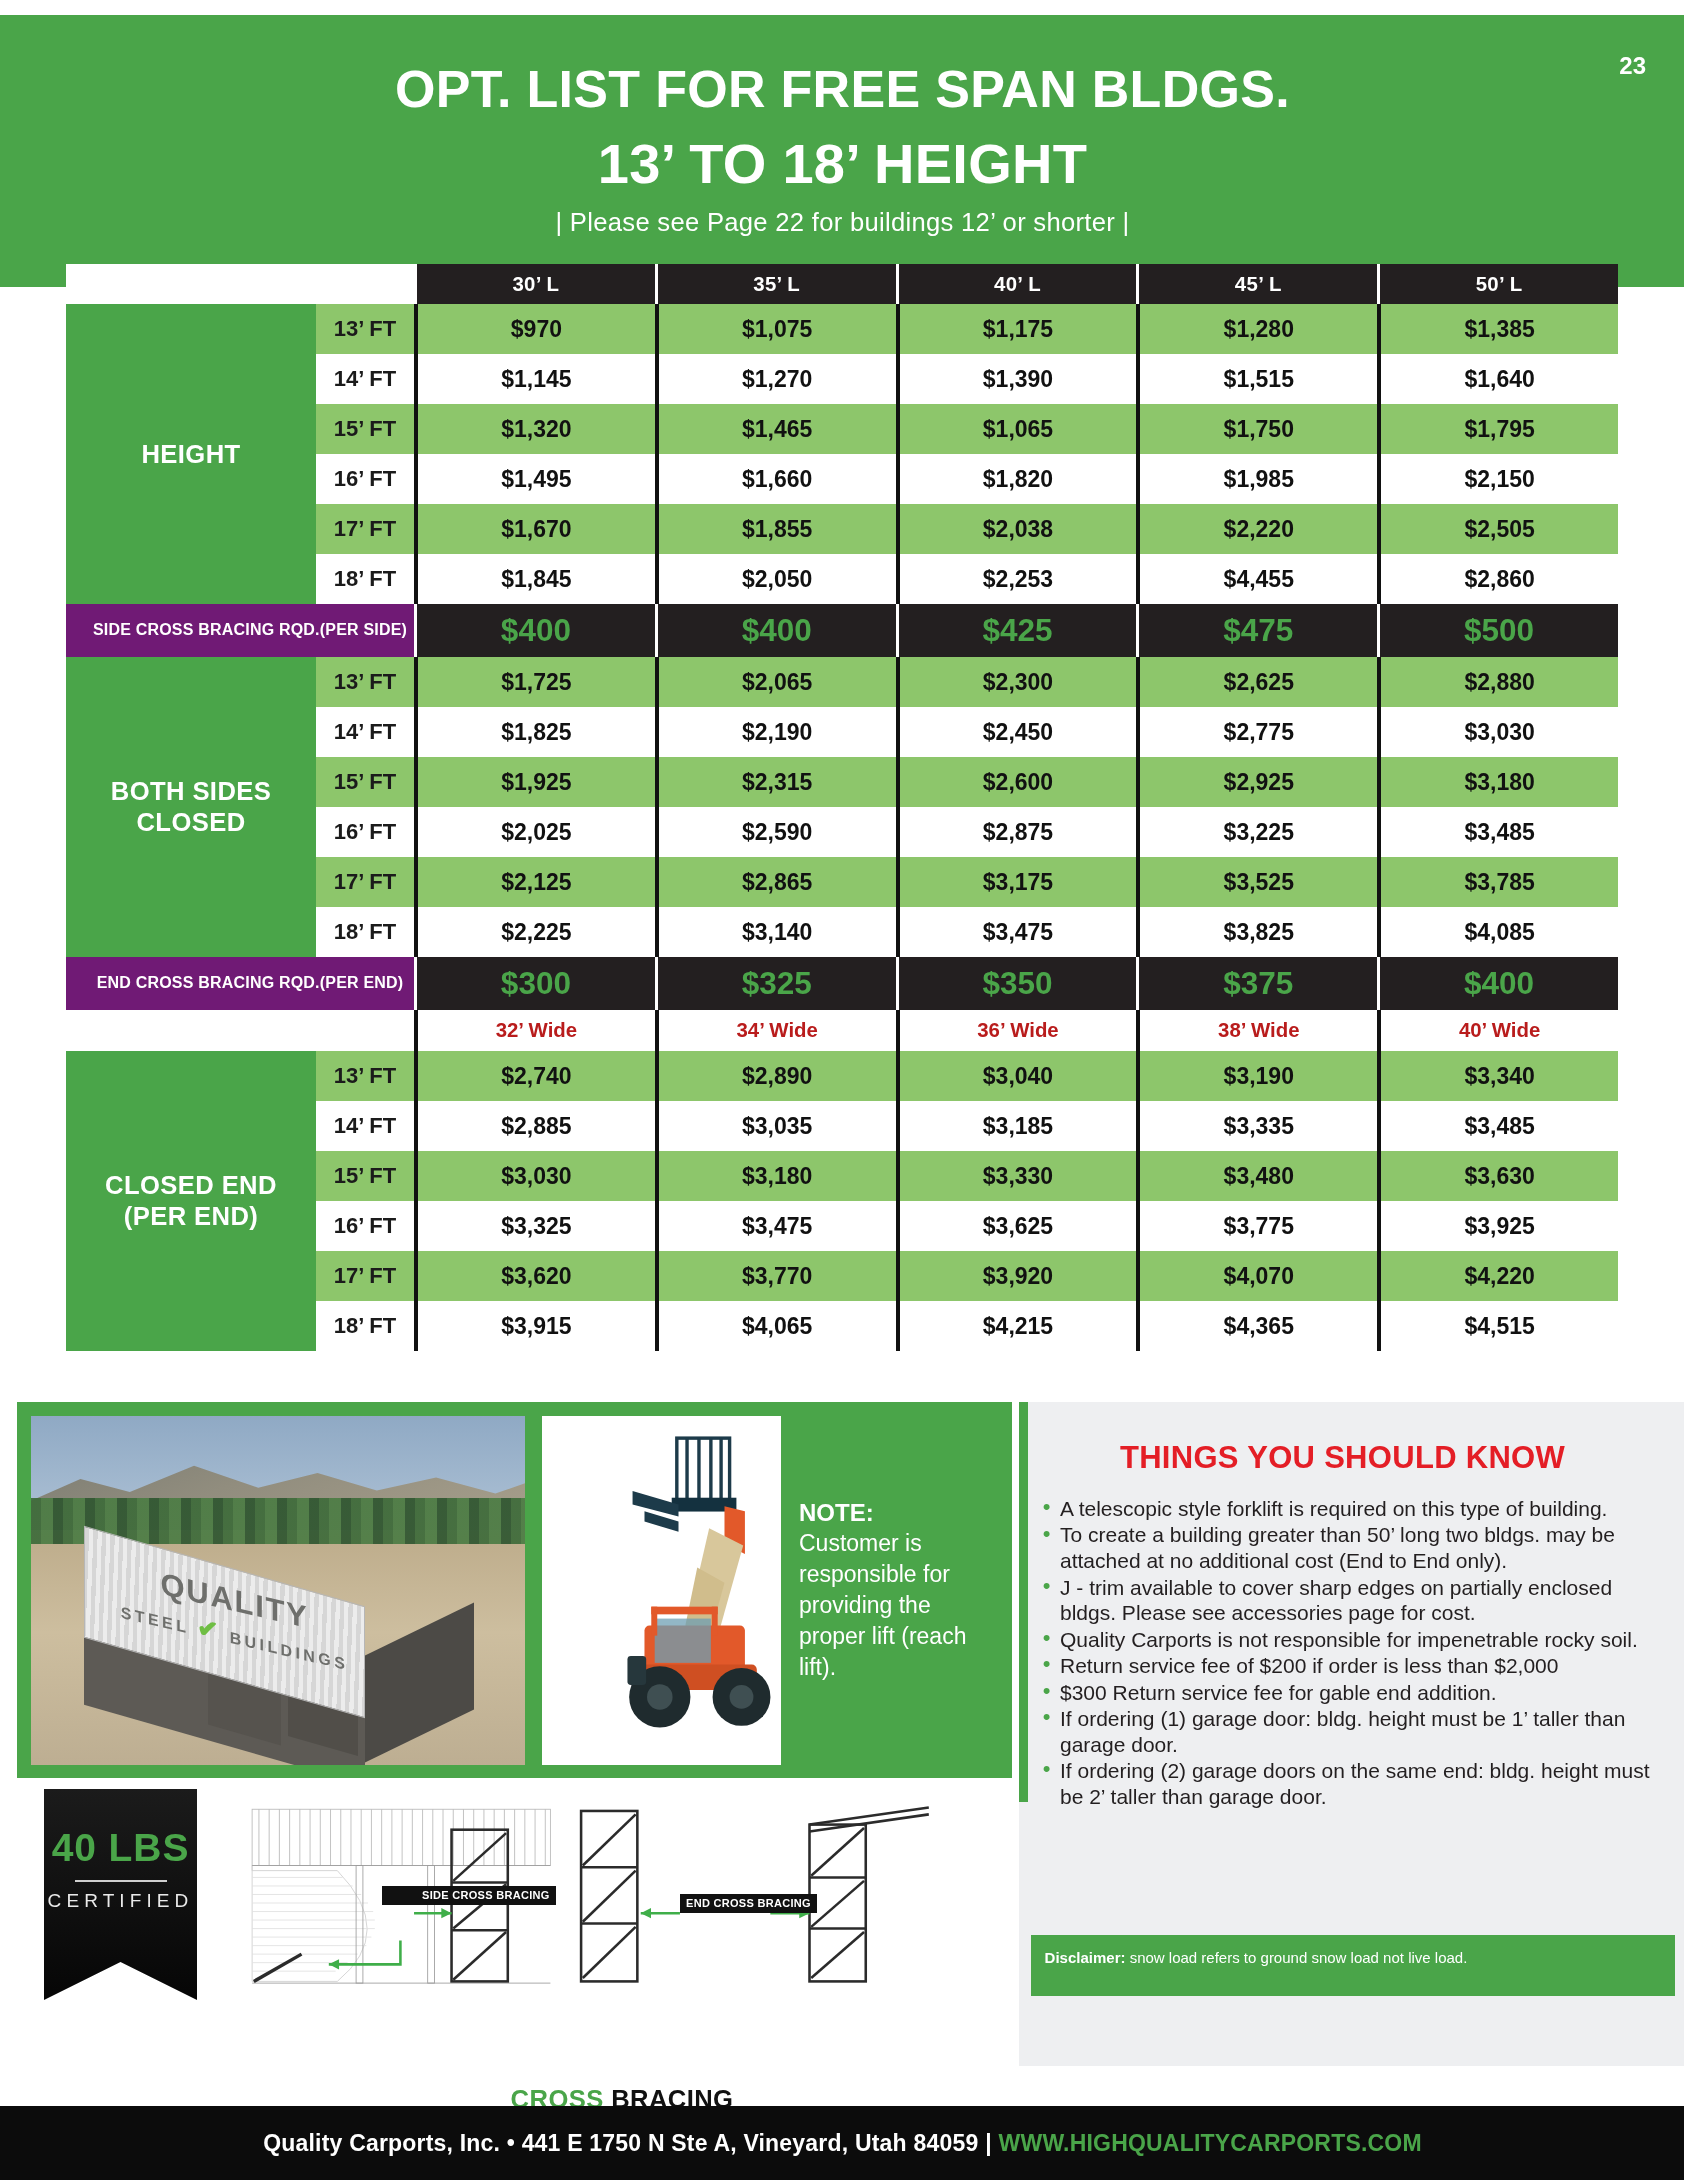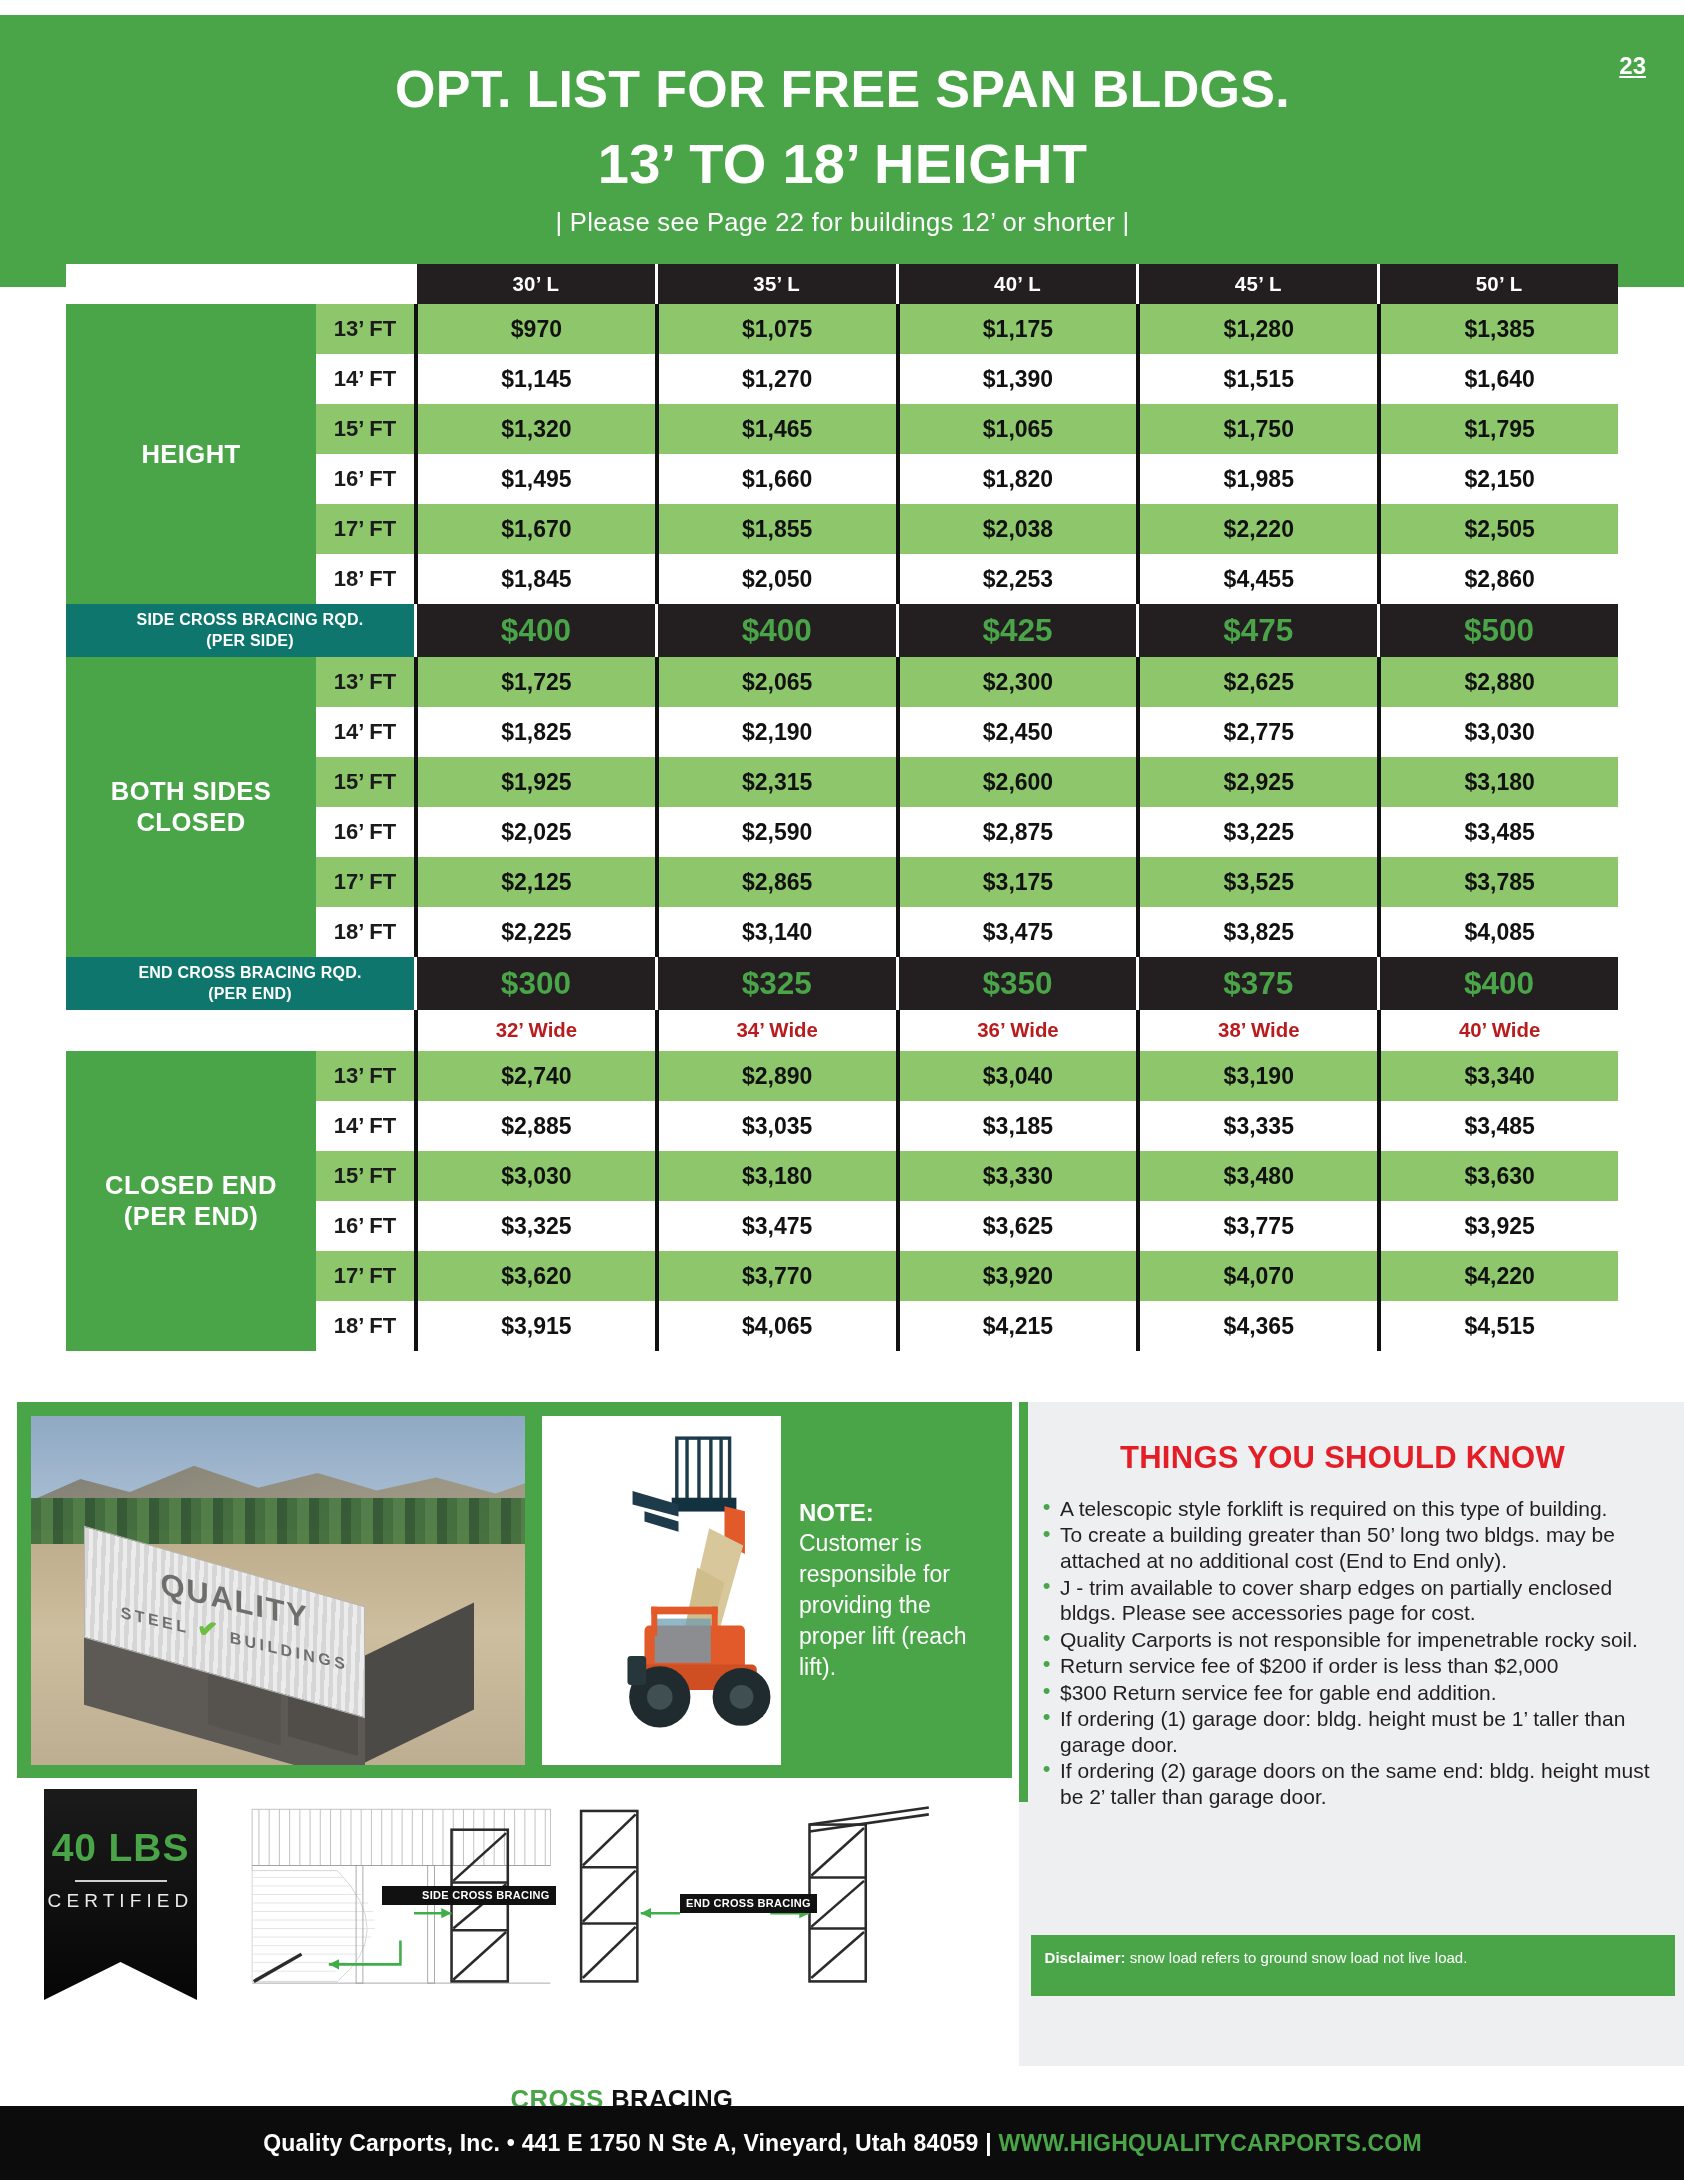--- a/index.html
+++ b/index.html
@@ -18,21 +18,21 @@
     padding-top:46px; text-transform:uppercase;
   }
   .hero-title2 {
     font-weight:700; font-size:56px; line-height:56px; letter-spacing:0.3px;
     text-transform:uppercase; margin-top:19px;
   }
   .hero-sub {
     font-size:25.6px; font-weight:400; margin-top:15.3px; letter-spacing:0.3px;
   }
   .page-num {
-    position:absolute; right:39px; top:37px; font-size:24px; font-weight:700; color:#fff;text-decoration:underline;
+    position:absolute; right:39px; top:37px; font-size:24px; font-weight:700; color:#fff;
   }
 
   
   .tbl { position:absolute; left:66px; top:264px; width:1552px; }
 
   .row { display:flex; width:100%; }
 
   .lblcol { width:250px; flex:0 0 250px; }
   .ftcol  { width:98px; flex:0 0 98px; }
   .datacol{ flex:1 1 0; min-width:0; }
@@ -62,21 +62,21 @@
   }
   .sidelabel {
     background:#4aa549; color:#fff; font-weight:800;
     display:flex; align-items:center; justify-content:center; text-align:center;
     font-size:25.6px; line-height:31px; letter-spacing:0.4px;
   }
 
   
   .bracerow { height:53px; }
   .braceLabel {
-    background:#0f766e; color:#fff; display:flex; flex-direction:column;
+    background:#701a75; color:#fff; display:flex; flex-direction:row;
     align-items:center; justify-content:center; text-align:center;
     font-size:16px; font-weight:700; line-height:20.4px; letter-spacing:0.2px;
     width:348px; flex:0 0 348px;padding-left:20px;
   }
   .bracePrice {
     background:#231f20; color:#4aa549; font-size:31.5px; font-weight:700;
     display:flex; align-items:center; justify-content:center;
     border-left:3.4px solid #fff;
   }
 

